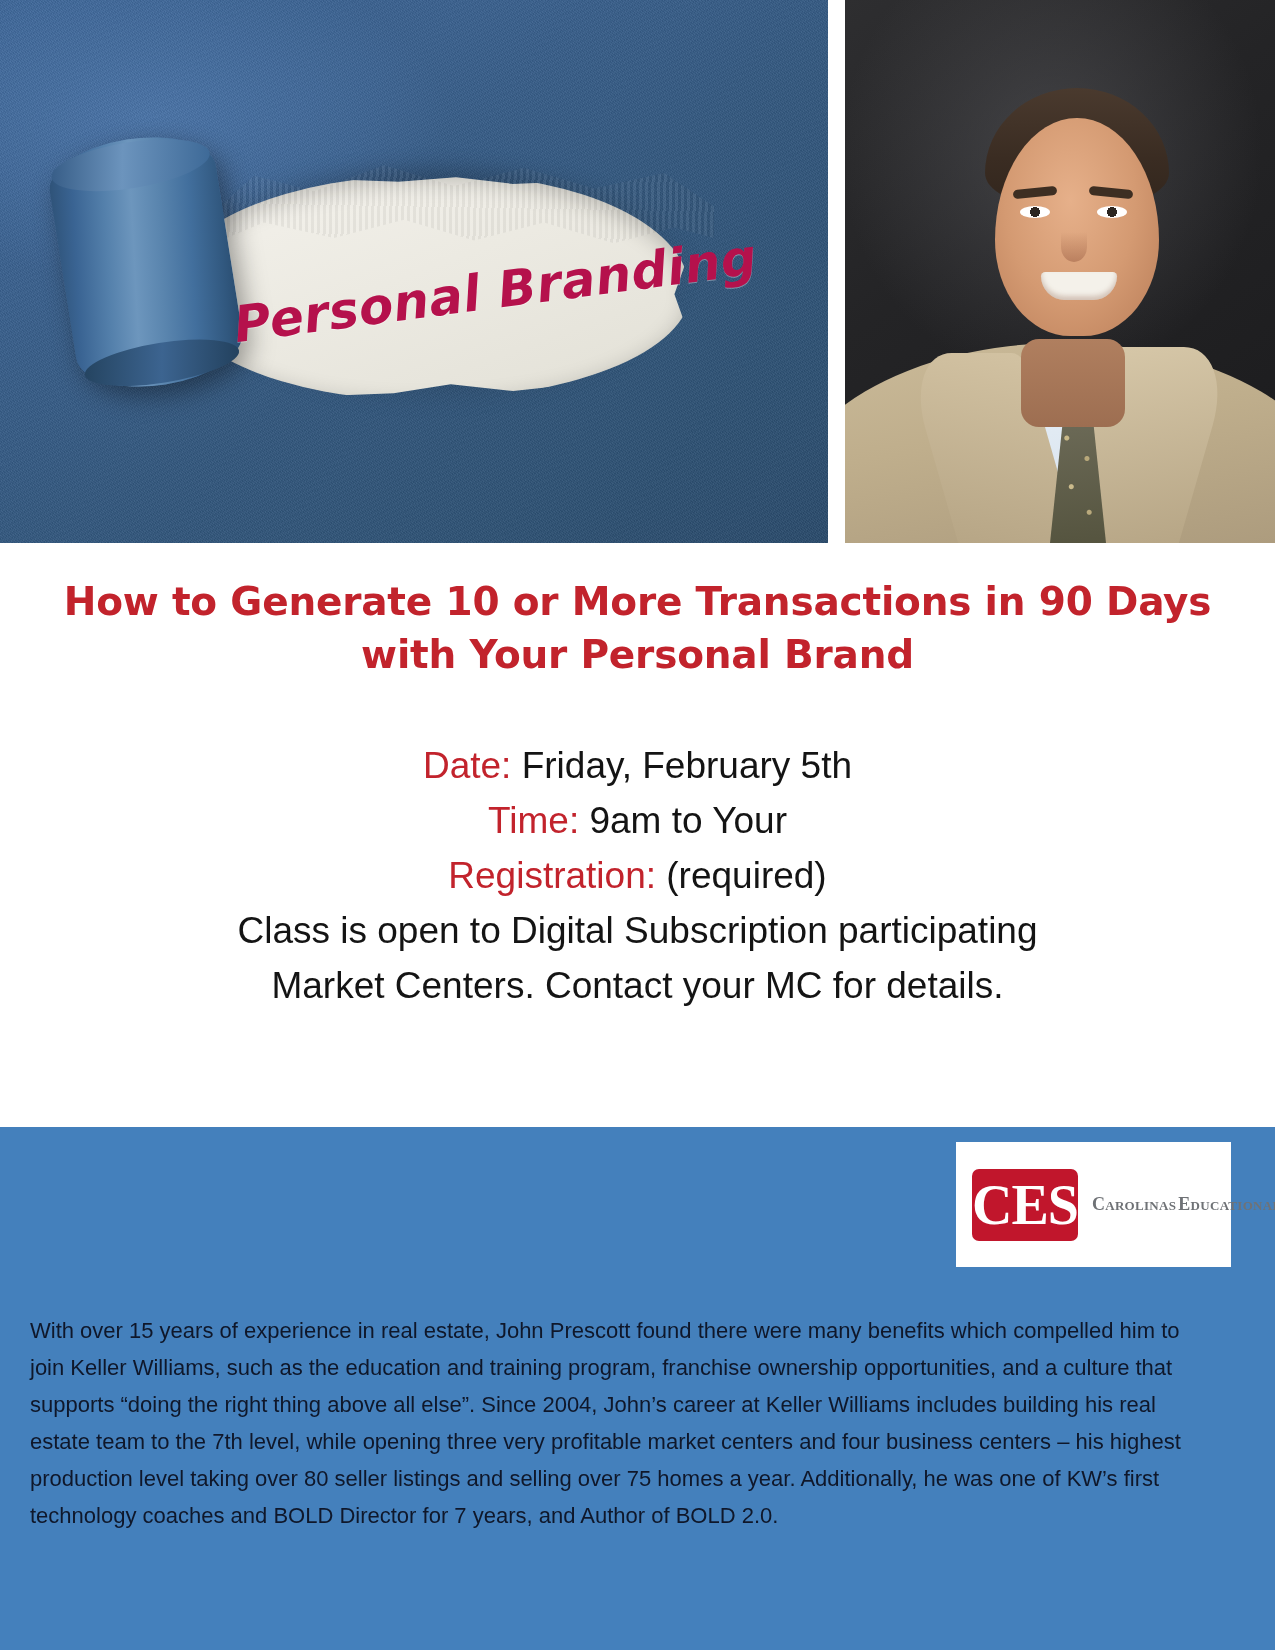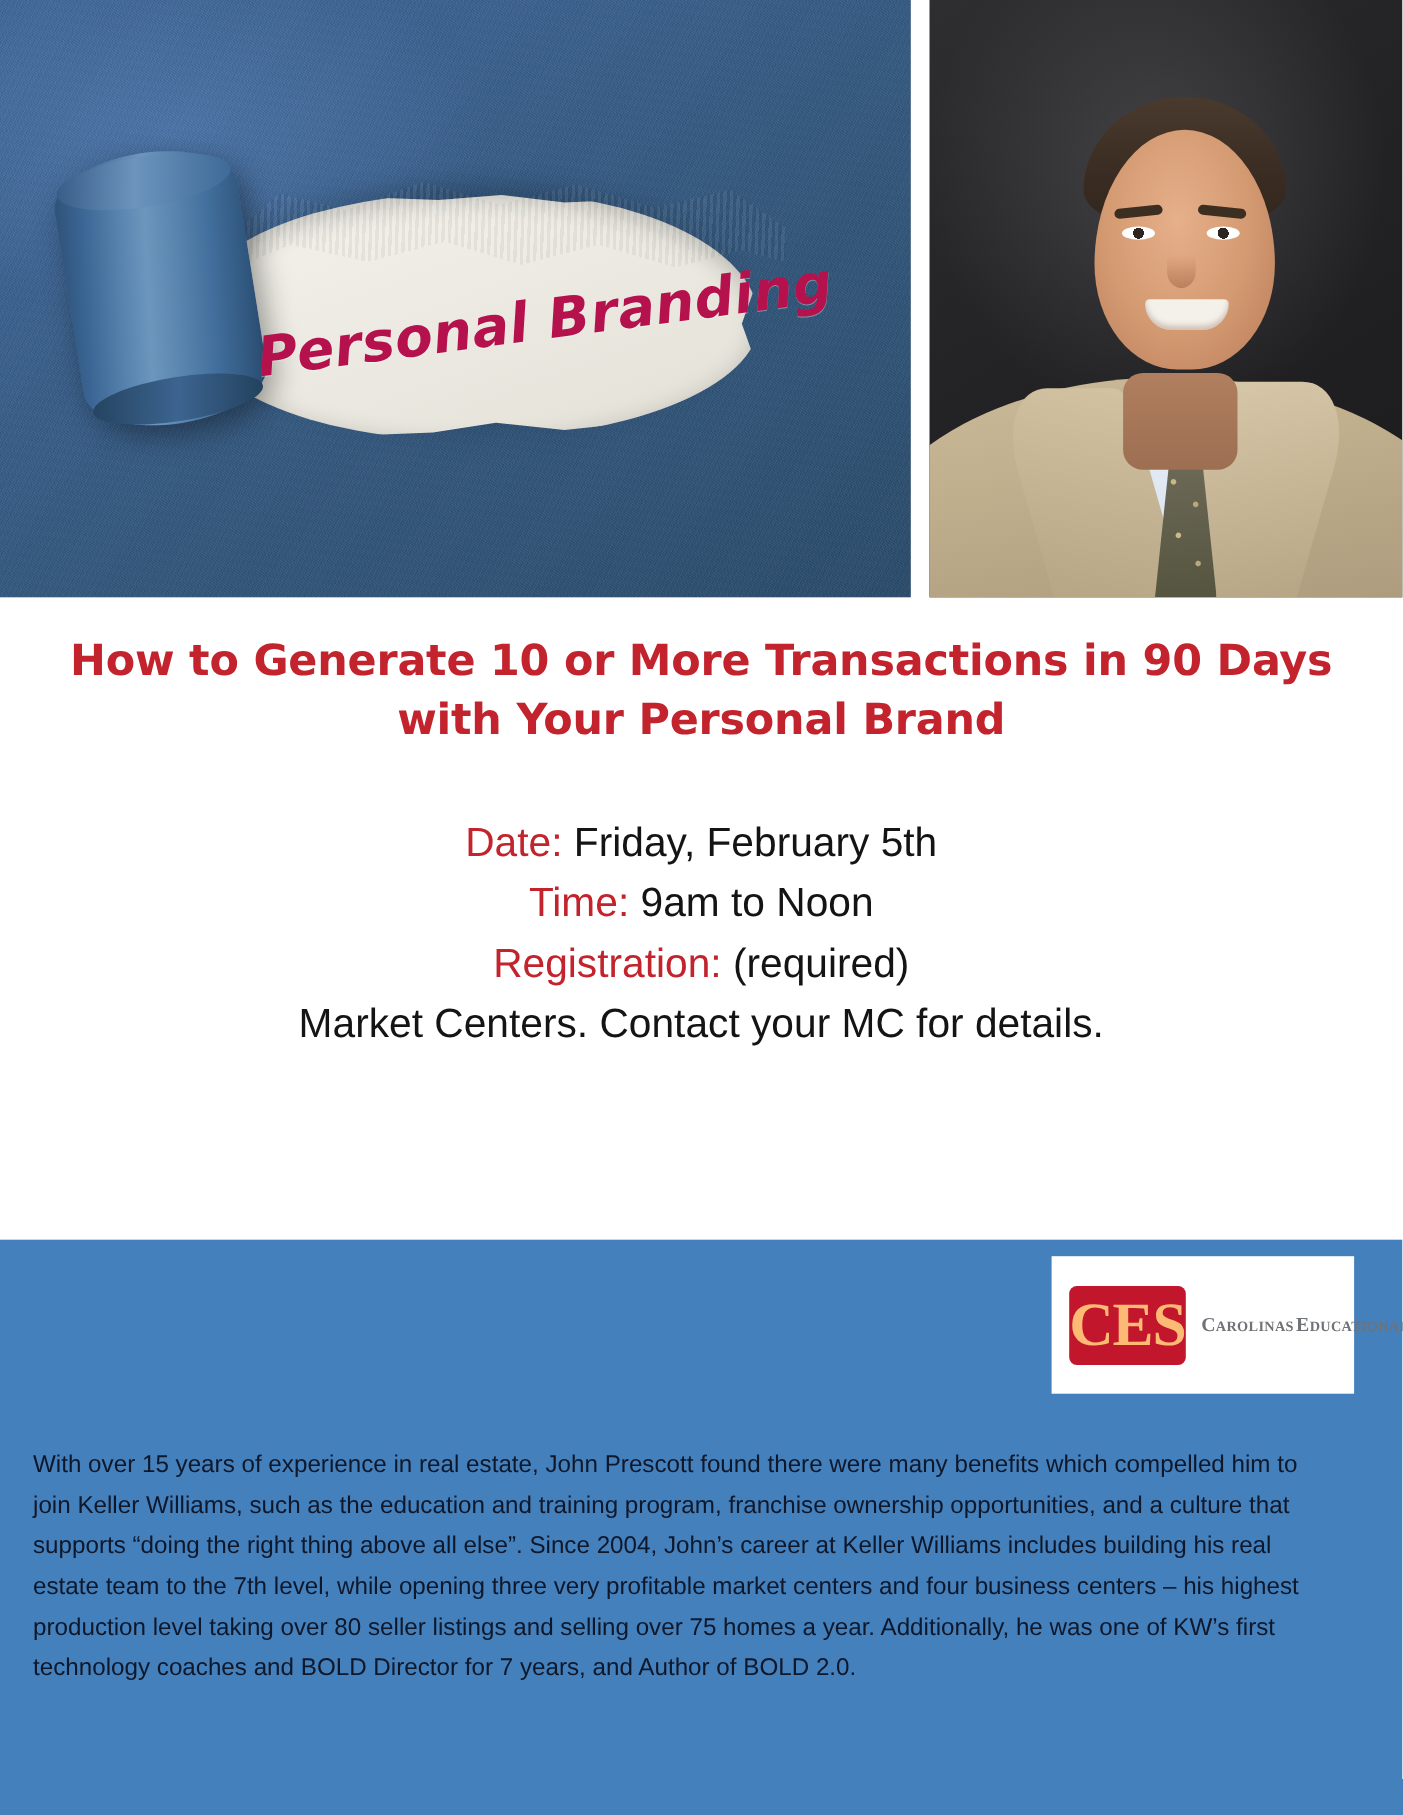--- a/index.html
+++ b/index.html
@@ -274,21 +274,21 @@
     background: #c1162c;
     border-radius: 7px;
     display: flex;
     align-items: center;
     justify-content: center;
   }
   .ces-mark span {
     font-family: "Liberation Serif", serif;
     font-weight: 700;
     font-size: 56px;
-    color: #fdba74;
+    color: #ffffff;
     letter-spacing: -1px;
     line-height: 1;
   }
   .ces-words {
     display: flex;
     flex-direction: row;
     justify-content: center;
     gap: 2px;
   }
   .ces-words div {
@@ -352,26 +352,27 @@
     <div class="title-line">with Your Personal Brand</div>
   </div>
 
   <div class="details">
     <div class="detail-row">
       <span class="detail-label">Date:</span>
       <span>Friday, February 5th</span>
     </div>
     <div class="detail-row">
       <span class="detail-label">Time:</span>
-      <span>9am to Noon</span>
+      <span>9am to Your</span>
     </div>
     <div class="detail-row">
       <span class="detail-label">Registration:</span>
       <span>(required)</span>
     </div>
+    <div class="note-line">Class is open to Digital Subscription participating</div>
     <div class="note-line">Market Centers. Contact your MC for details.</div>
   </div>
 
   <div class="blue-band">
 
 
     <div class="ces-logo">
       <div class="ces-mark">
         <span>CES</span>
       </div>

